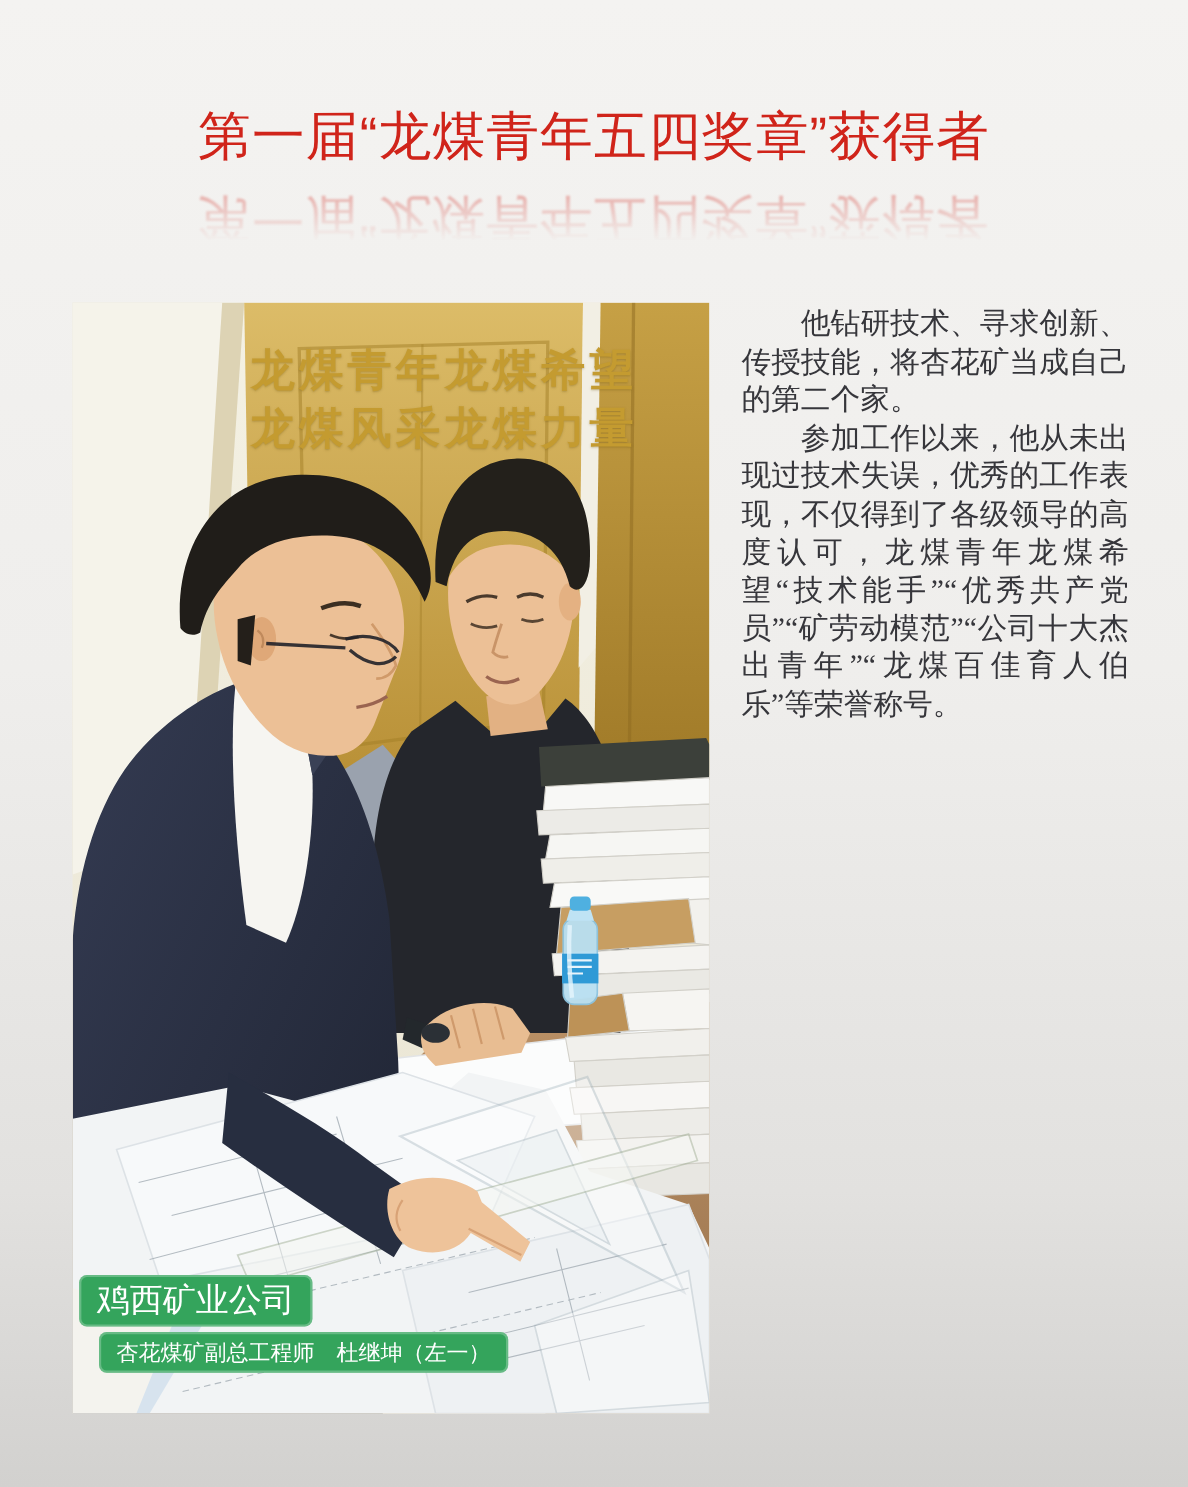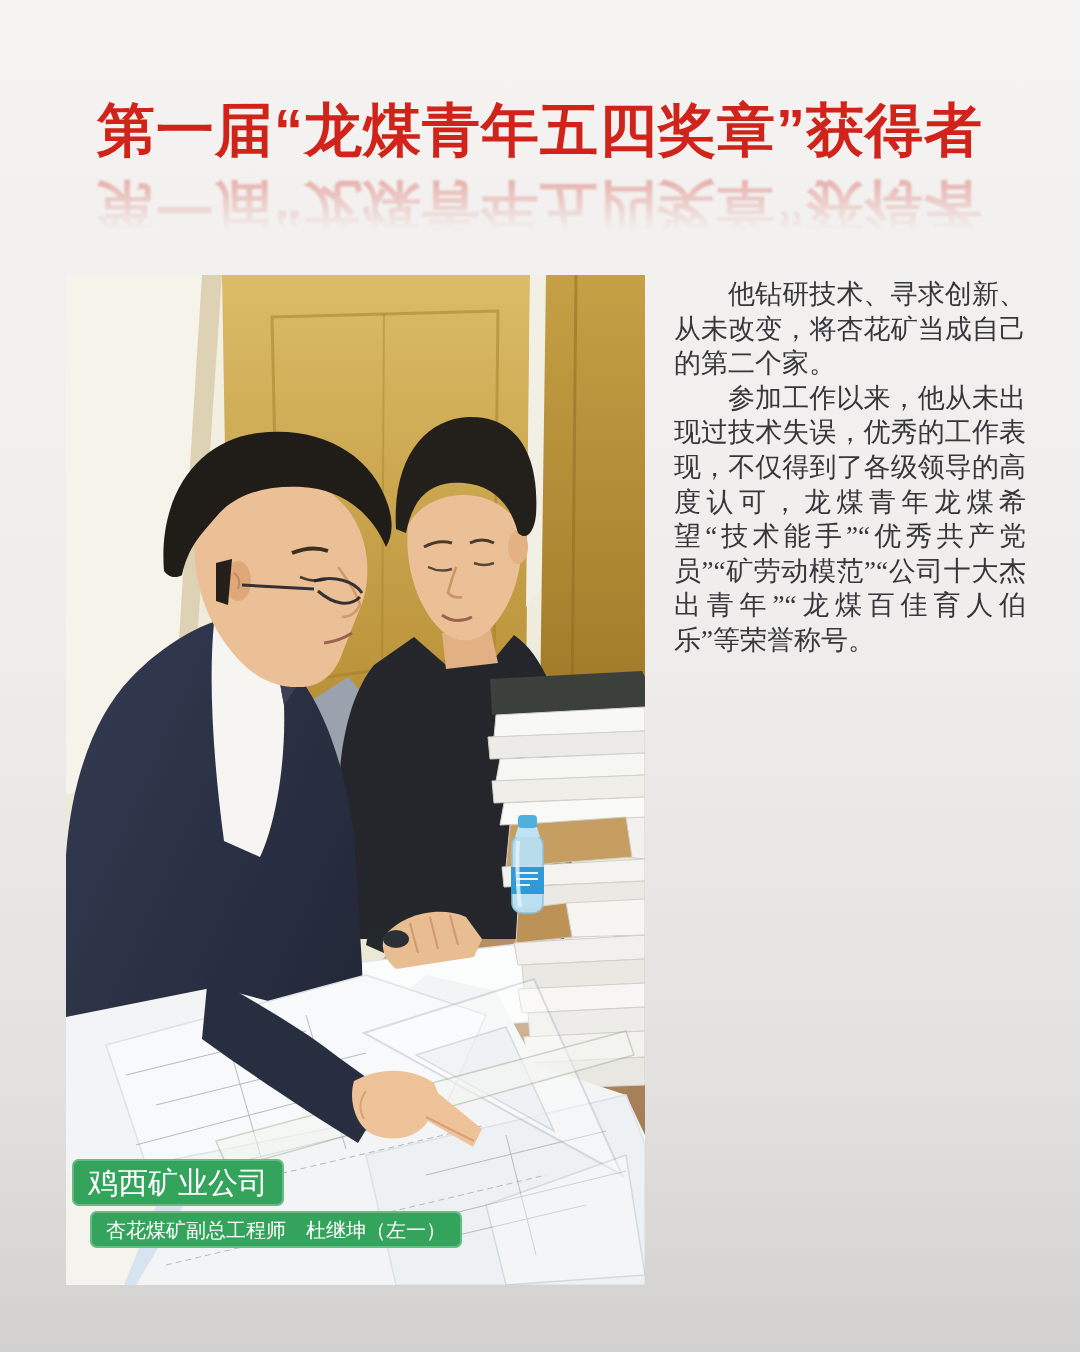--- a/index.html
+++ b/index.html
@@ -5,21 +5,21 @@
   html,body{margin:0;padding:0;}
   body{
     width:1080px;height:1352px;
     background:linear-gradient(180deg,#f4f3f1 0%,#efeeec 45%,#e2e1df 80%,#d2d1cf 100%);
     font-family:"Liberation Sans",sans-serif;
     overflow:hidden;position:relative;
   }
   .headline{
     position:absolute;left:0;width:1080px;text-align:center;
     font-family:"Liberation Sans",sans-serif;
-    font-weight:700;font-size:58px;letter-spacing:1px;
+    font-weight:400;font-size:48px;letter-spacing:1px;
     color:#d0241a;white-space:nowrap;
   }
   .headline-main{top:92px;}
   .headline-reflection{
     top:168px;transform:scaleY(-1);opacity:.45;filter:blur(1.2px);
     -webkit-mask-image:linear-gradient(to bottom,transparent 20%,rgba(0,0,0,.8) 95%);
     mask-image:linear-gradient(to bottom,transparent 20%,rgba(0,0,0,.8) 95%);
   }
   .photo{
     position:absolute;left:66px;top:275px;width:579px;height:1010px;
@@ -198,21 +198,25 @@
     <g>
       <path d="M142,700 C184,724 234,752 272,782 L322,818 L292,868 C240,836 180,796 136,764 Z" fill="#272e40"></path>
       <path d="M288,806 C314,792 344,792 368,808 L372,818 L416,854 L407,872 L362,846 C352,862 330,868 308,860 C290,852 282,826 288,806 Z" fill="#eec39a"></path>
       <path d="M360,842 L408,866" stroke="#d8a276" stroke-width="2"></path>
       <path d="M300,816 q-10,14 -2,28" stroke="#d8a276" stroke-width="2" fill="none"></path>
     </g>
 
     <polygon points="0,896 92,926 58,1010 0,1010" fill="#f4f3ee"></polygon>
   </svg>
 
+  <div class="photo-overlay-text">
+    <div>龙煤青年龙煤希望</div>
+    <div>龙煤风采龙煤力量</div>
+  </div>
 
   <div class="photo-caption caption-company">鸡西矿业公司</div>
   <div class="photo-caption caption-person">杏花煤矿副总工程师　杜继坤（左一）</div>
 </div>
 
 <div class="article">
-  <p>他钻研技术、寻求创新、从未改变，将杏花矿当成自己的第二个家。</p>
+  <p>他钻研技术、寻求创新、传授技能，将杏花矿当成自己的第二个家。</p>
   <p>参加工作以来，他从未出现过技术失误，优秀的工作表现，不仅得到了各级领导的高度认可，龙煤青年龙煤希望“技术能手”“优秀共产党员”“矿劳动模范”“公司十大杰出青年”“龙煤百佳育人伯乐”等荣誉称号。</p>
 </div>
 
 </body></html>

